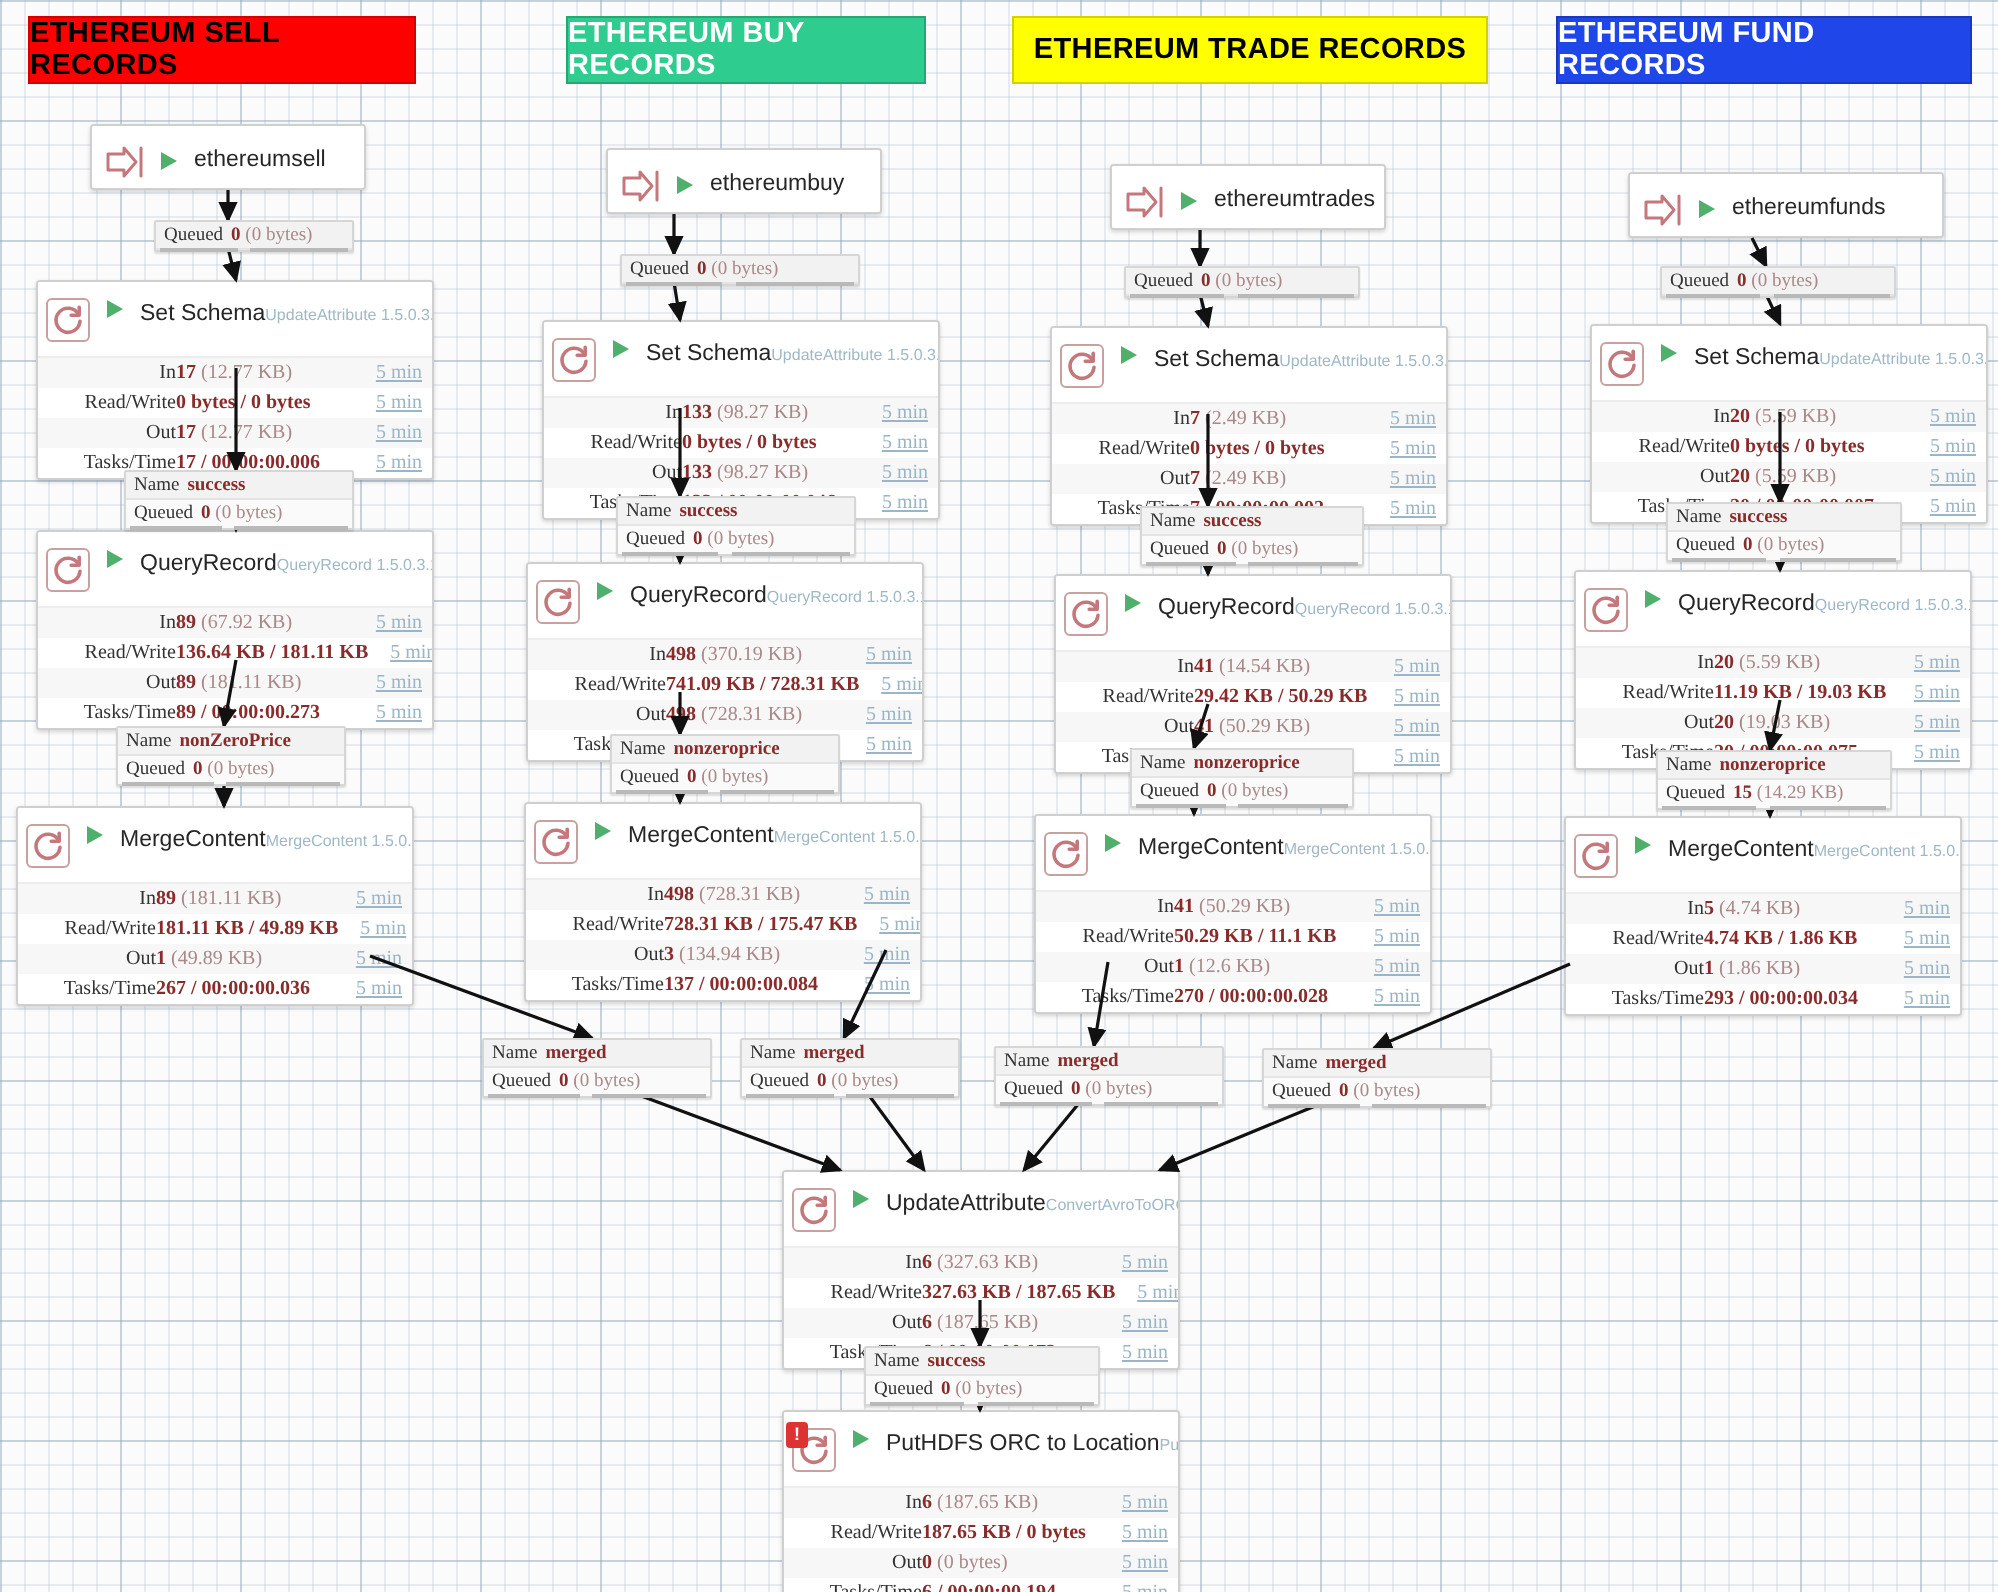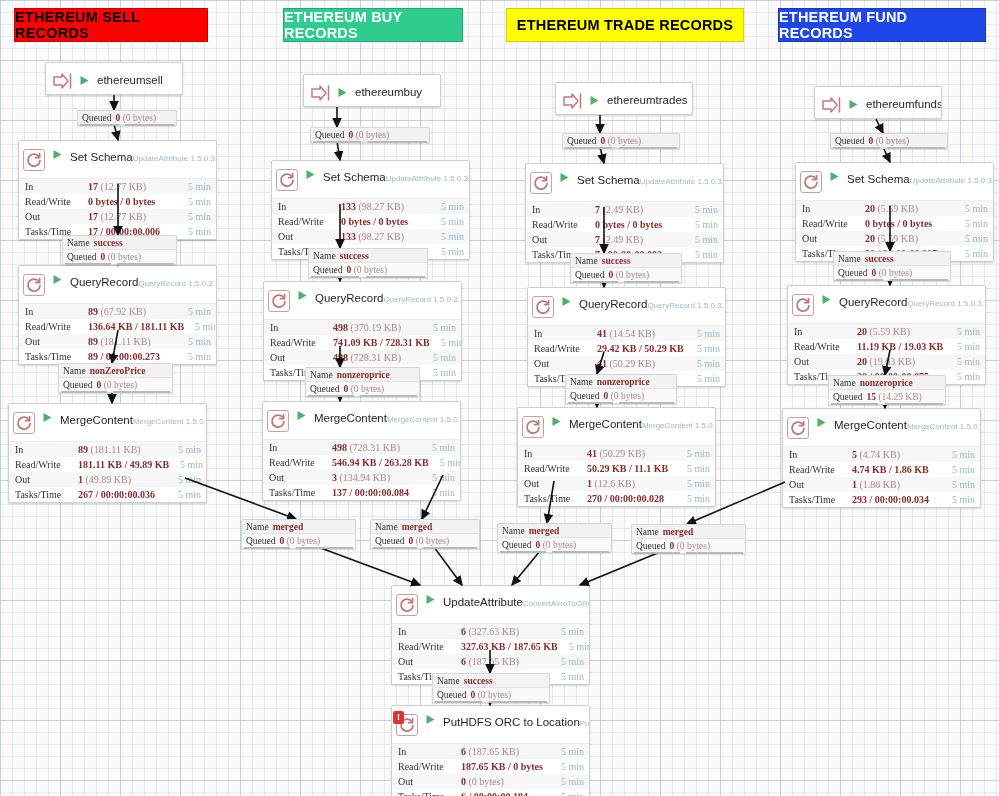--- a/index.html
+++ b/index.html
@@ -48,24 +48,24 @@
   .runstate{flex:0 0 14px;margin:2px 4px 0 2px;}
   .runstate svg{display:block;}
   .ptext{min-width:0;}
   .pname{font-family:"Liberation Sans",sans-serif;font-size:11.5px;color:#262626;line-height:13px;white-space:nowrap;}
   .ptype{font-family:"Liberation Sans",sans-serif;font-size:8px;color:#9fb8c8;line-height:11px;white-space:nowrap;}
 
   .stats{border-top:1px solid #ededed;}
   .srow{display:flex;align-items:center;height:15px;font-size:10px;padding:0 5px 0 6px;box-sizing:border-box;}
   .srow:nth-child(odd){background:#f7f7f7;}
   .srow:nth-child(even){background:#fff;}
-  .slabel{width:63px;flex:0 0 63px;color:#333;}
+  .slabel{width:63px;flex:0 0 63px;color:#333;text-align:right;}
   .sval{flex:1;color:#8a2b2b;font-weight:bold;white-space:nowrap;}
   .sval .dim{color:#a88;font-weight:normal;}
-  .stime{flex:0 0 34px;text-align:right;color:#9ab6c6;font-weight:normal;}
+  .stime{flex:0 0 34px;text-align:right;color:#9ab6c6;font-weight:normal;text-decoration:underline;}
 
   
   .conn{
     position:absolute;box-sizing:border-box;z-index:4;
     background:#fafafa;border:1px solid #d6d6d6;border-radius:1px;
     box-shadow:0 1px 1px rgba(0,0,0,.12);
     font-size:9.5px;
   }
   .conn .crow{display:flex;align-items:center;height:14px;padding:0 4px;box-sizing:border-box;}
   .conn .crow:first-child{border-bottom:1px solid #e4e4e4;background:#f2f2f2;}
@@ -188,21 +188,21 @@
             </svg>
           </span>
           <span class="runstate">
             <svg width="11" height="11" viewBox="0 0 11 11">
               <path d="M1.5 1 L9.5 5.5 L1.5 10 Z" fill="#4fb06c"></path>
             </svg>
           </span>
           <span class="ptext"><span class="pname">ethereumtrades</span></span>
         </div>
       </div>
-      <div class="proc" style="left:814px;top:86px;width:128px;height:33px;">
+      <div class="proc" style="left:814px;top:86px;width:158px;height:33px;">
         <div class="proc-head" style="align-items:center;padding-top:3px;">
           <span class="picon">
             <svg width="22" height="22" viewBox="0 0 22 22">
               <path d="M2 7 L10 7 L10 4 L16 11 L10 18 L10 15 L2 15 Z" fill="none" stroke="#c4787c" stroke-width="1.5" stroke-linejoin="round"></path>
               <path d="M18.5 4 L18.5 18" stroke="#c4787c" stroke-width="1.5" stroke-linecap="round"></path>
             </svg>
           </span>
           <span class="runstate">
             <svg width="11" height="11" viewBox="0 0 11 11">
               <path d="M1.5 1 L9.5 5.5 L1.5 10 Z" fill="#4fb06c"></path>
@@ -423,21 +423,21 @@
           <span class="ptext"><span class="pname">MergeContent</span><span class="ptype">MergeContent 1.5.0.3.1.0.0-564</span></span>
         </div>
         <div class="stats">
           <div class="srow">
             <span class="slabel">In</span>
             <span class="sval"><span>498</span> <span class="dim">(728.31 KB)</span></span>
             <span class="stime">5 min</span>
           </div>
           <div class="srow">
             <span class="slabel">Read/Write</span>
-            <span class="sval"><span>546.94 KB / 263.28 KB</span></span>
+            <span class="sval"><span>728.31 KB / 175.47 KB</span></span>
             <span class="stime">5 min</span>
           </div>
           <div class="srow">
             <span class="slabel">Out</span>
             <span class="sval"><span>3</span> <span class="dim">(134.94 KB)</span></span>
             <span class="stime">5 min</span>
           </div>
           <div class="srow">
             <span class="slabel">Tasks/Time</span>
             <span class="sval"><span>137 / 00:00:00.084</span></span>

